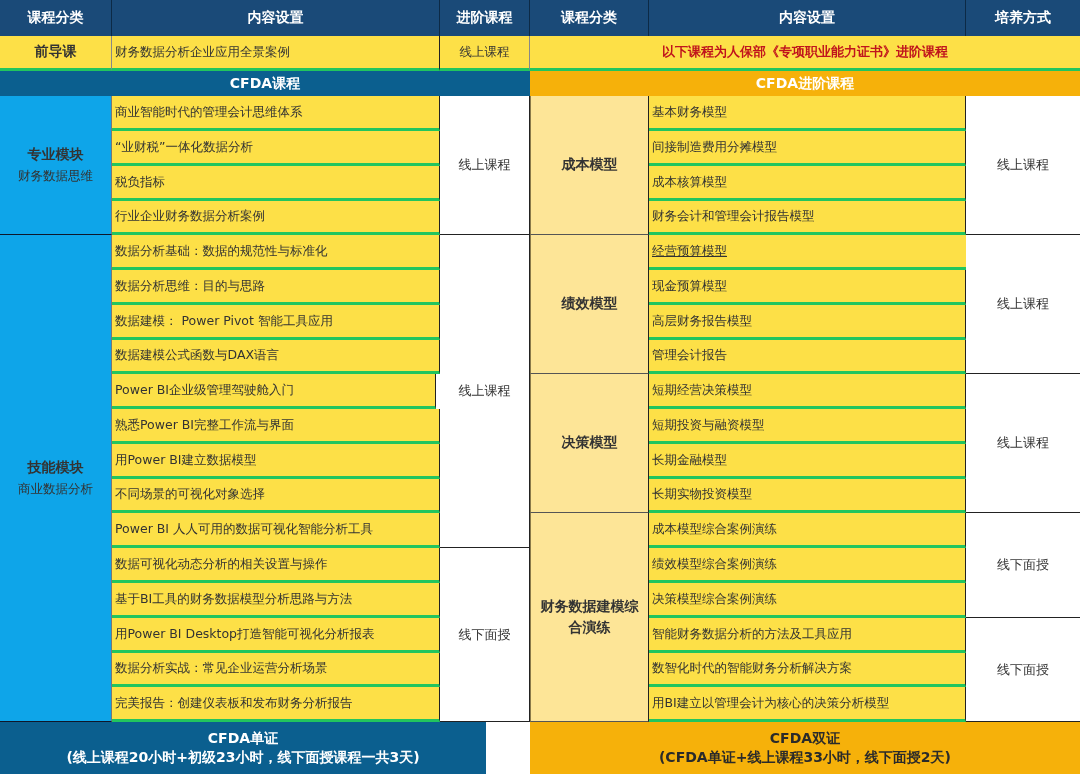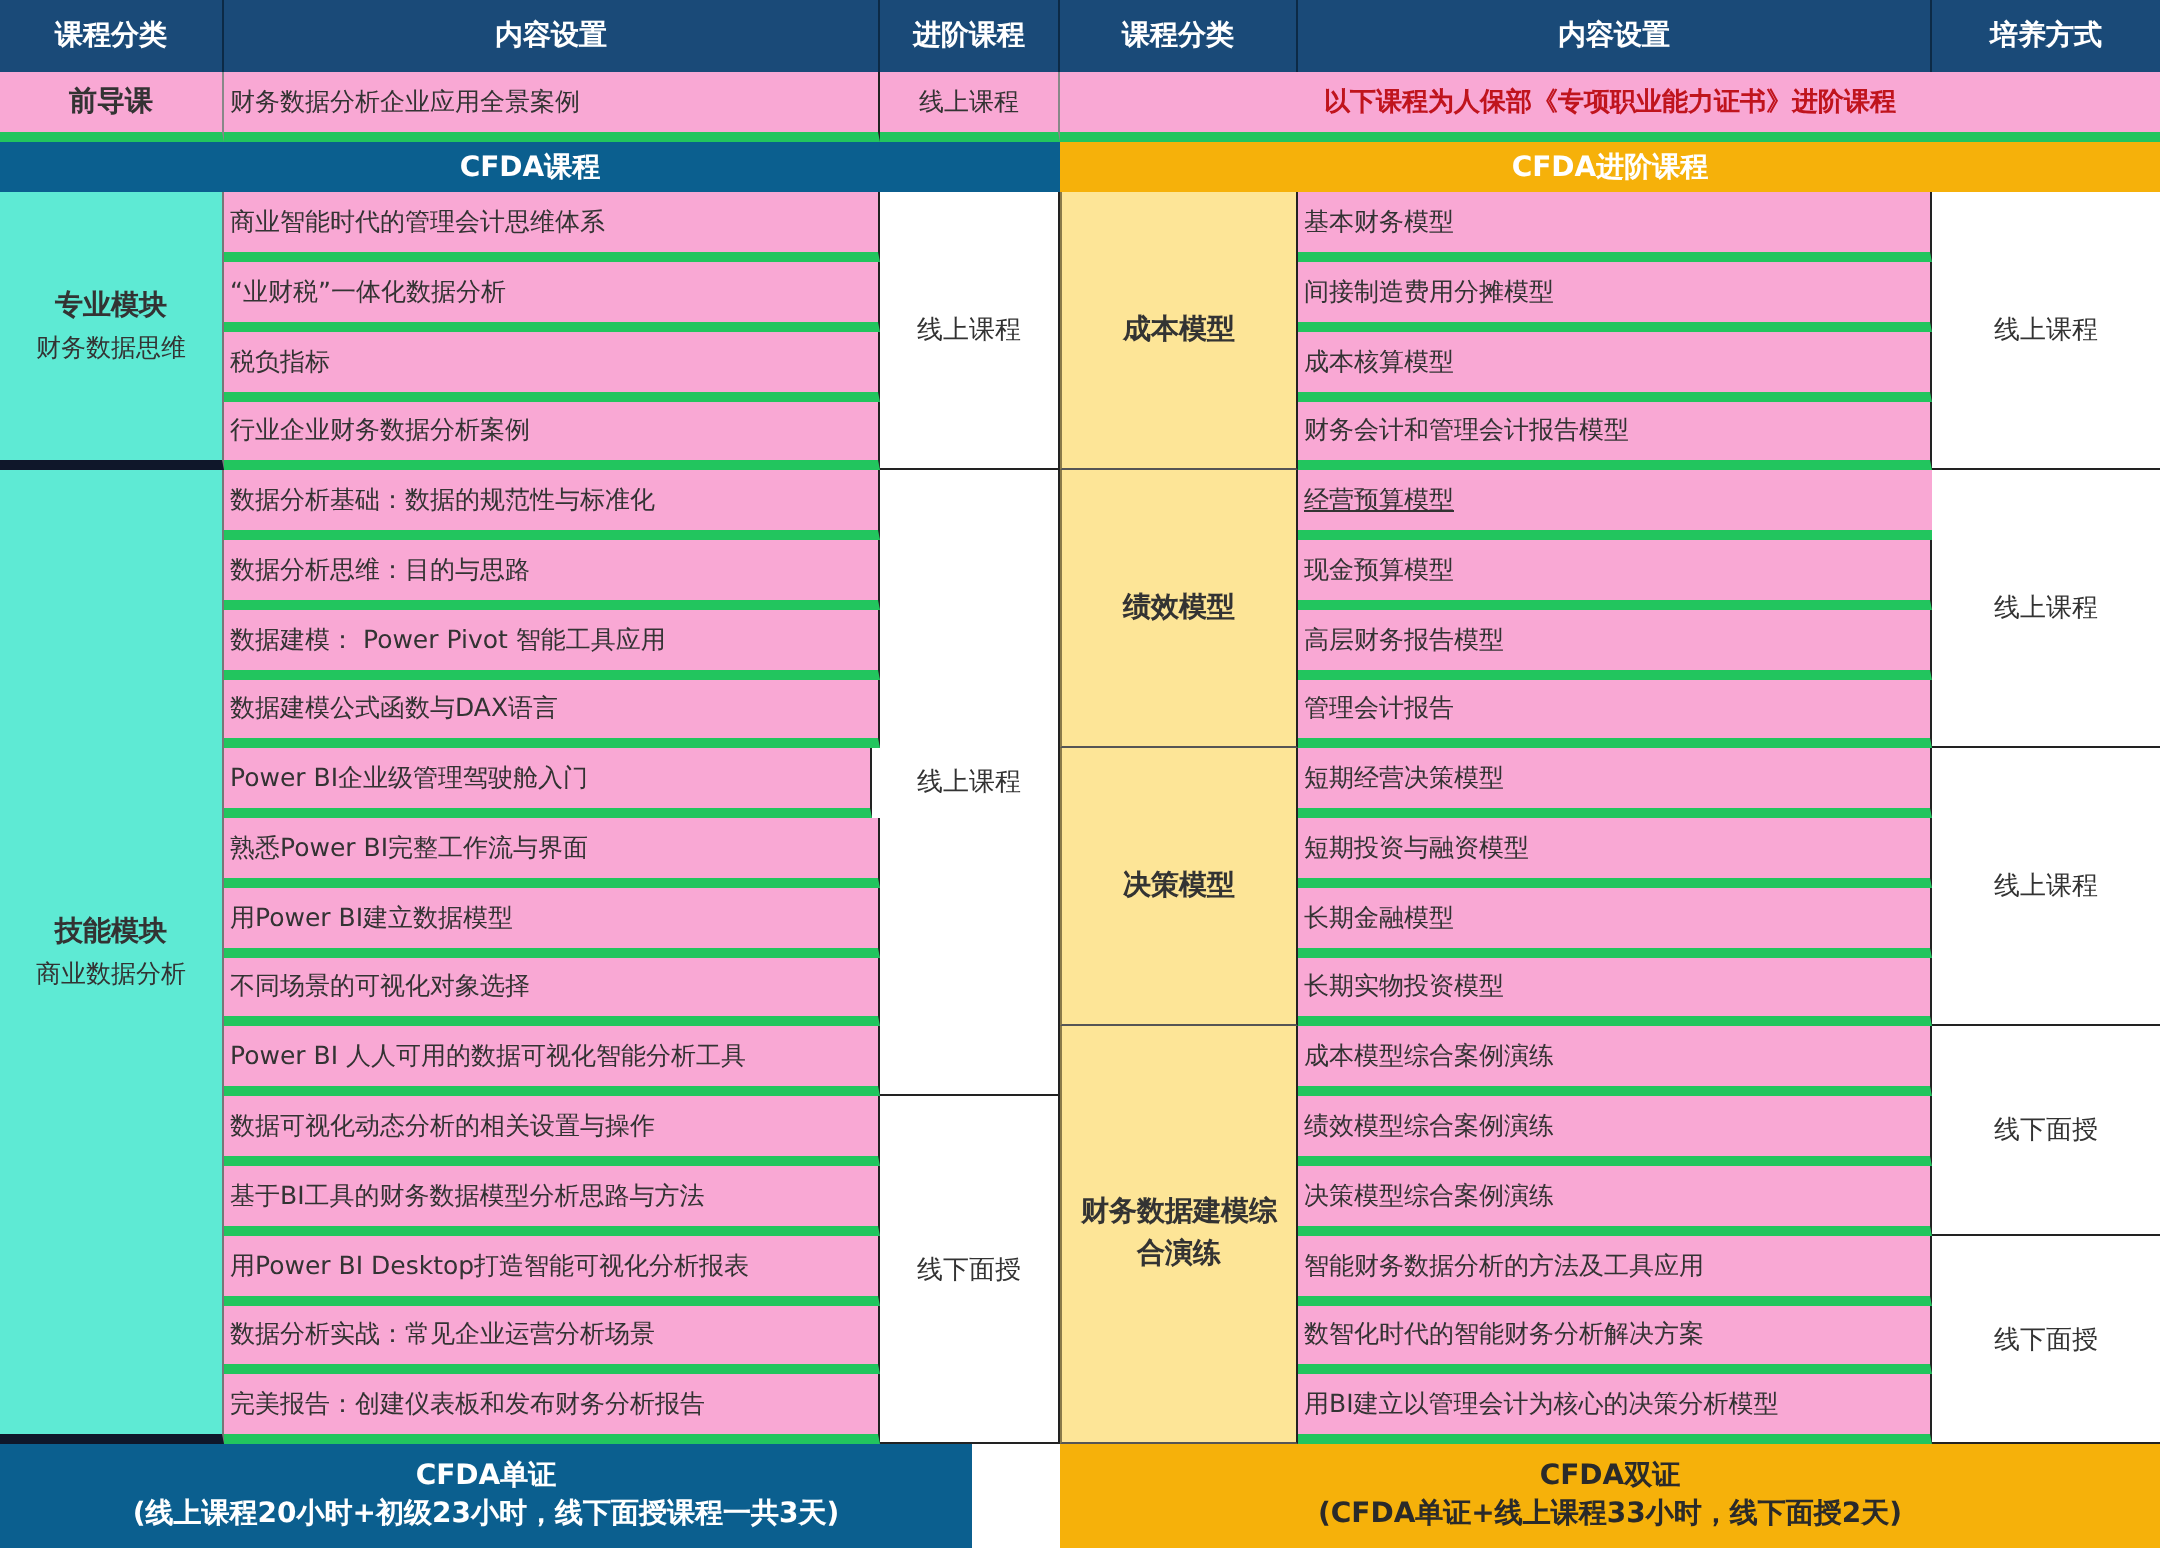--- a/index.html
+++ b/index.html
@@ -1,25 +1,25 @@
 <!DOCTYPE html>
 <html><head>
 <meta charset="utf-8">
 <style>
   html, body { margin:0; padding:0; background:#fff; }
   body { width:1080px; height:774px; overflow:hidden; position:relative;
          font-family:"DejaVu Sans","Liberation Sans",sans-serif; }
   .abs { position:absolute; box-sizing:border-box; display:flex; align-items:center; }
   .center { justify-content:center; text-align:center; }
   .hdr { background:#1a4a78; color:#fff; font-weight:bold; font-size:14px; border-right:1px solid #0c2a46; }
-  .cell { background:#f9a8d4; color:#333; font-size:12.5px; border-right:1px solid #222; border-bottom:5px solid #22c55e; }
+  .cell { background:#fde047; color:#333; font-size:12.5px; border-right:1px solid #222; border-bottom:3px solid #22c55e; }
   .item { padding-left:3px; }
   .band-blue { background:#0b5f8f; color:#fff; font-weight:bold; font-size:14px; }
   .band-orange { background:#f6b10a; color:#fff; font-weight:bold; font-size:14px; }
-  .cat-blue { background:#5eead4; color:#333; flex-direction:column; border-right:1px solid #777; border-bottom:5px solid #0f172a; }
+  .cat-blue { background:#0ea5e9; color:#333; flex-direction:column; border-right:1px solid #777; border-bottom:1px solid #0f172a; }
   .cat-yellow { background:#fde597; color:#333; font-weight:bold; font-size:14px; border-right:1px solid #222; border-bottom:1px solid #555; border-left:1px solid #8a7a4a; }
   .cat-title { font-weight:bold; font-size:14px; }
   .cat-sub { font-size:12.5px; margin-top:4px; }
   .method { background:#fff; color:#333; font-size:13px; border-right:1px solid #222; border-bottom:1px solid #222; }
   .red { color:#c0141d; font-weight:bold; font-size:13px; }
   .foot { flex-direction:column; color:#fff; font-weight:bold; font-size:14px; line-height:19px; }
 </style>
 </head>
 <body>
 

